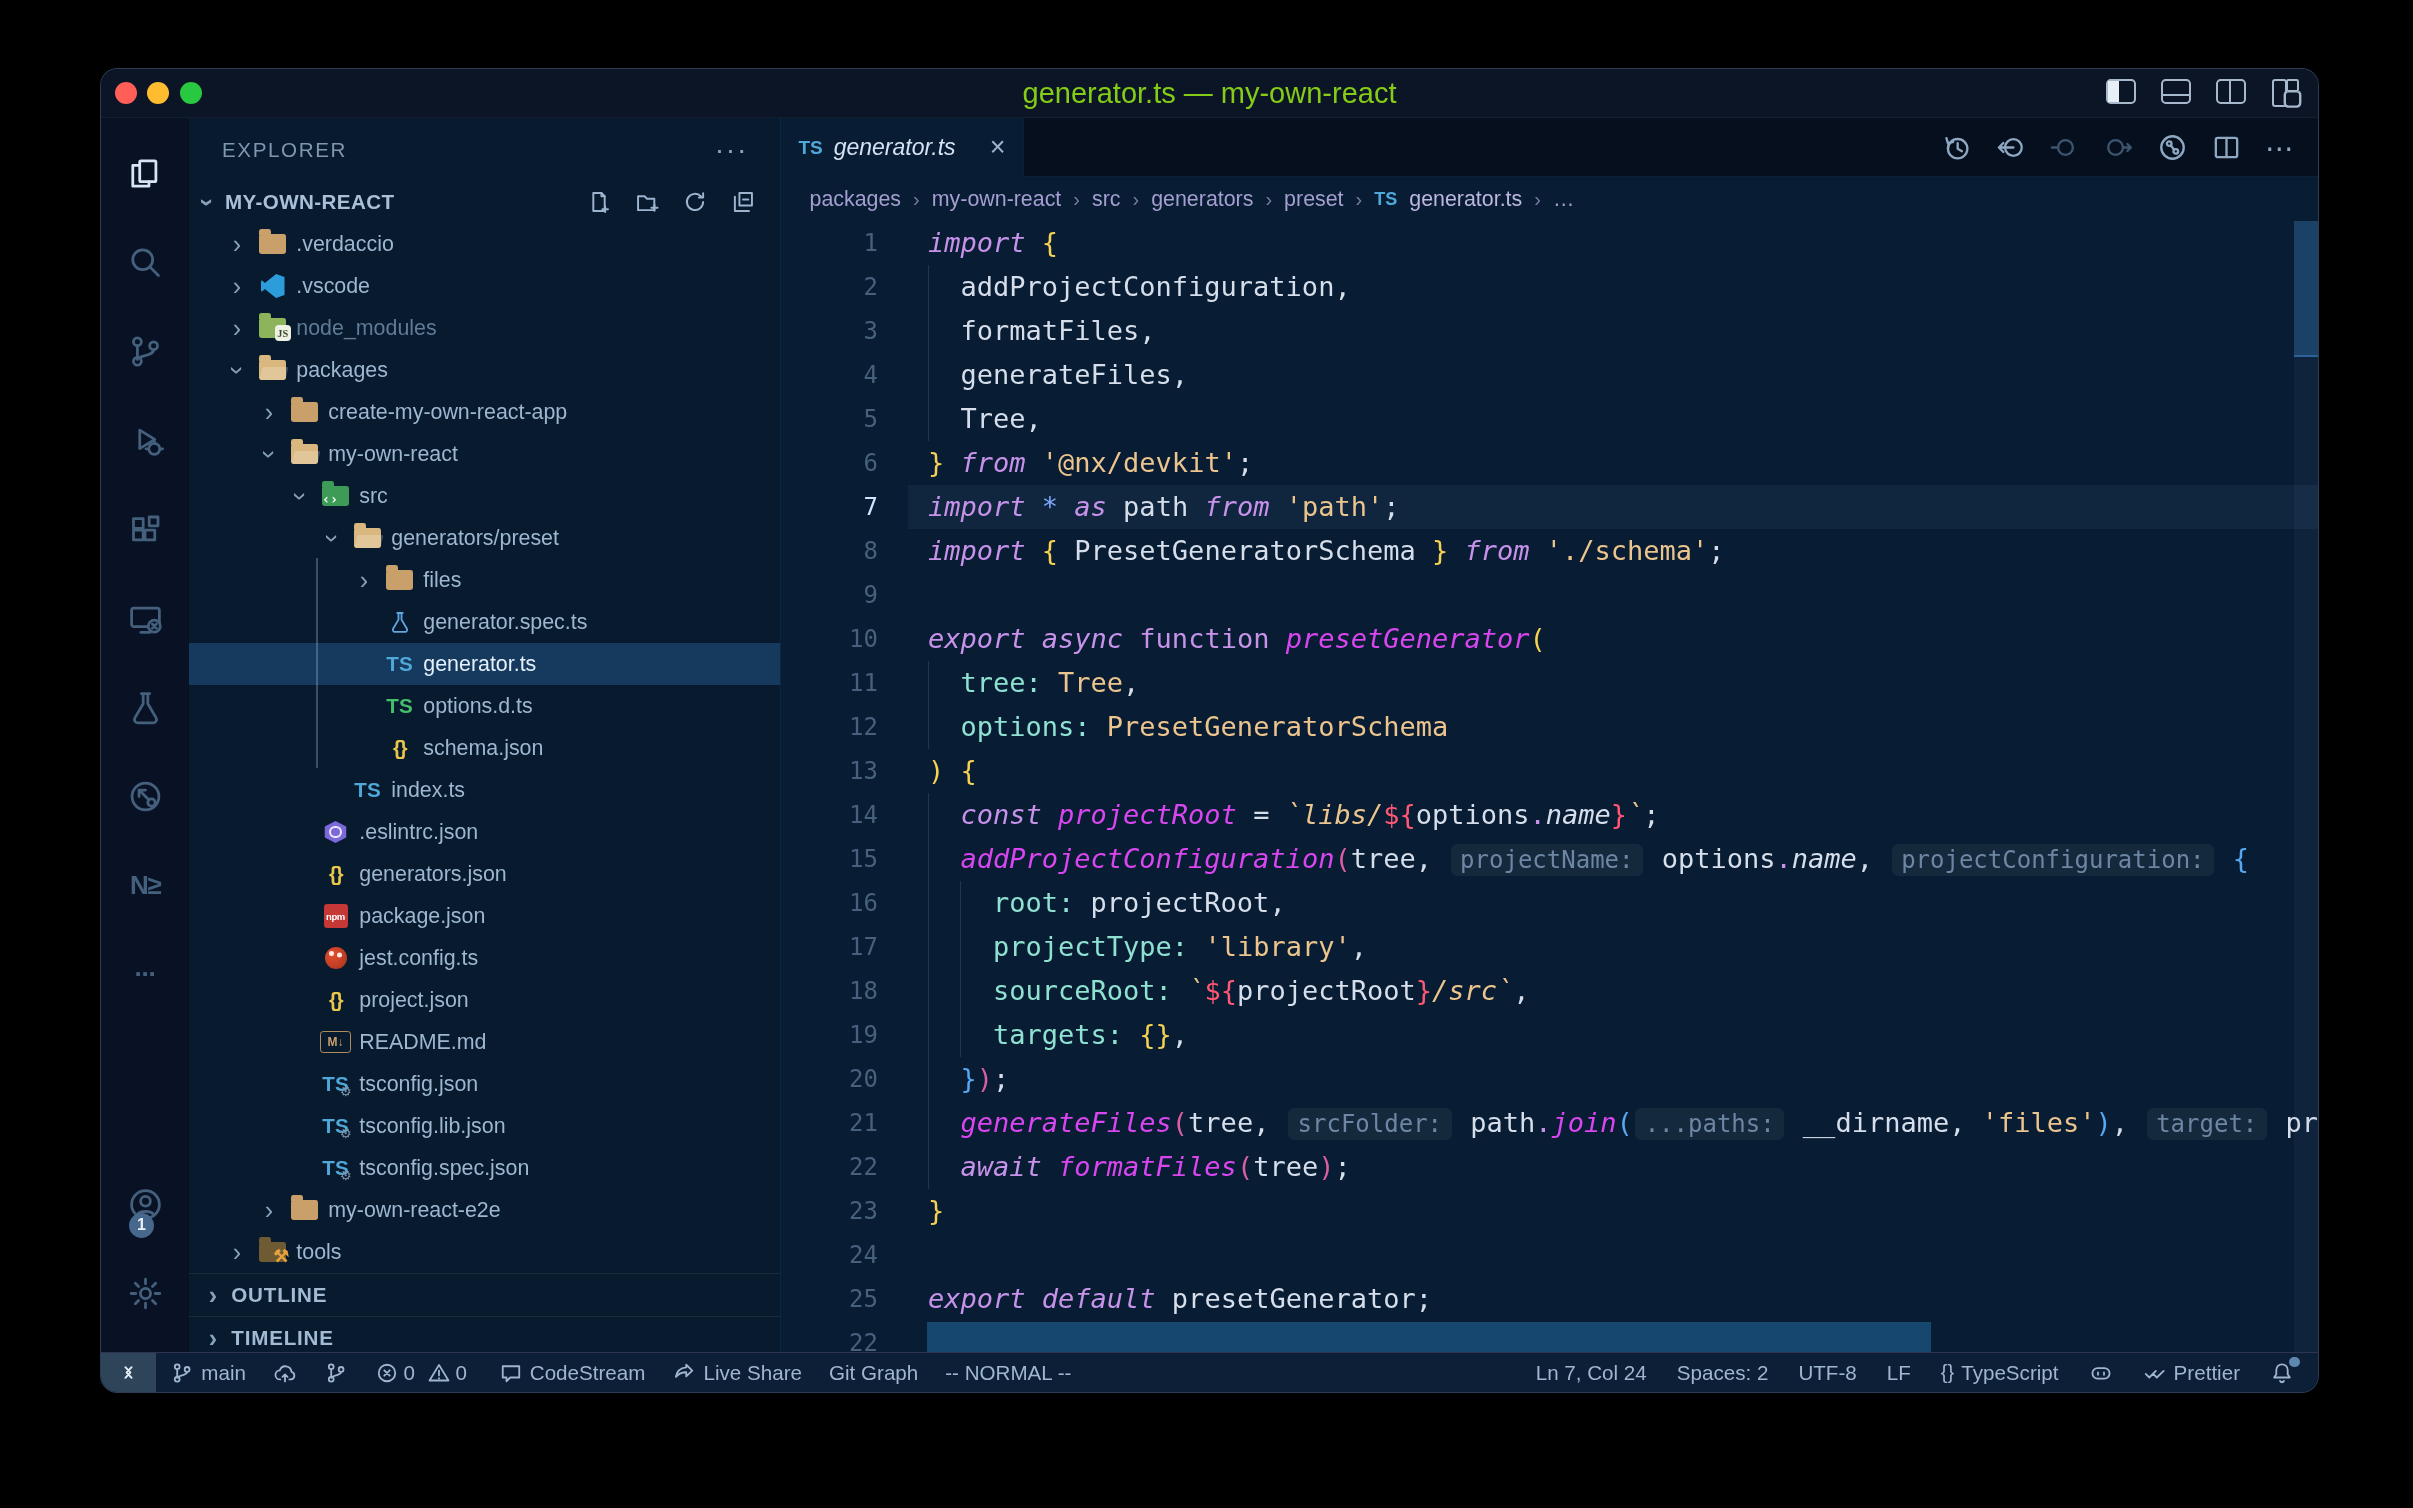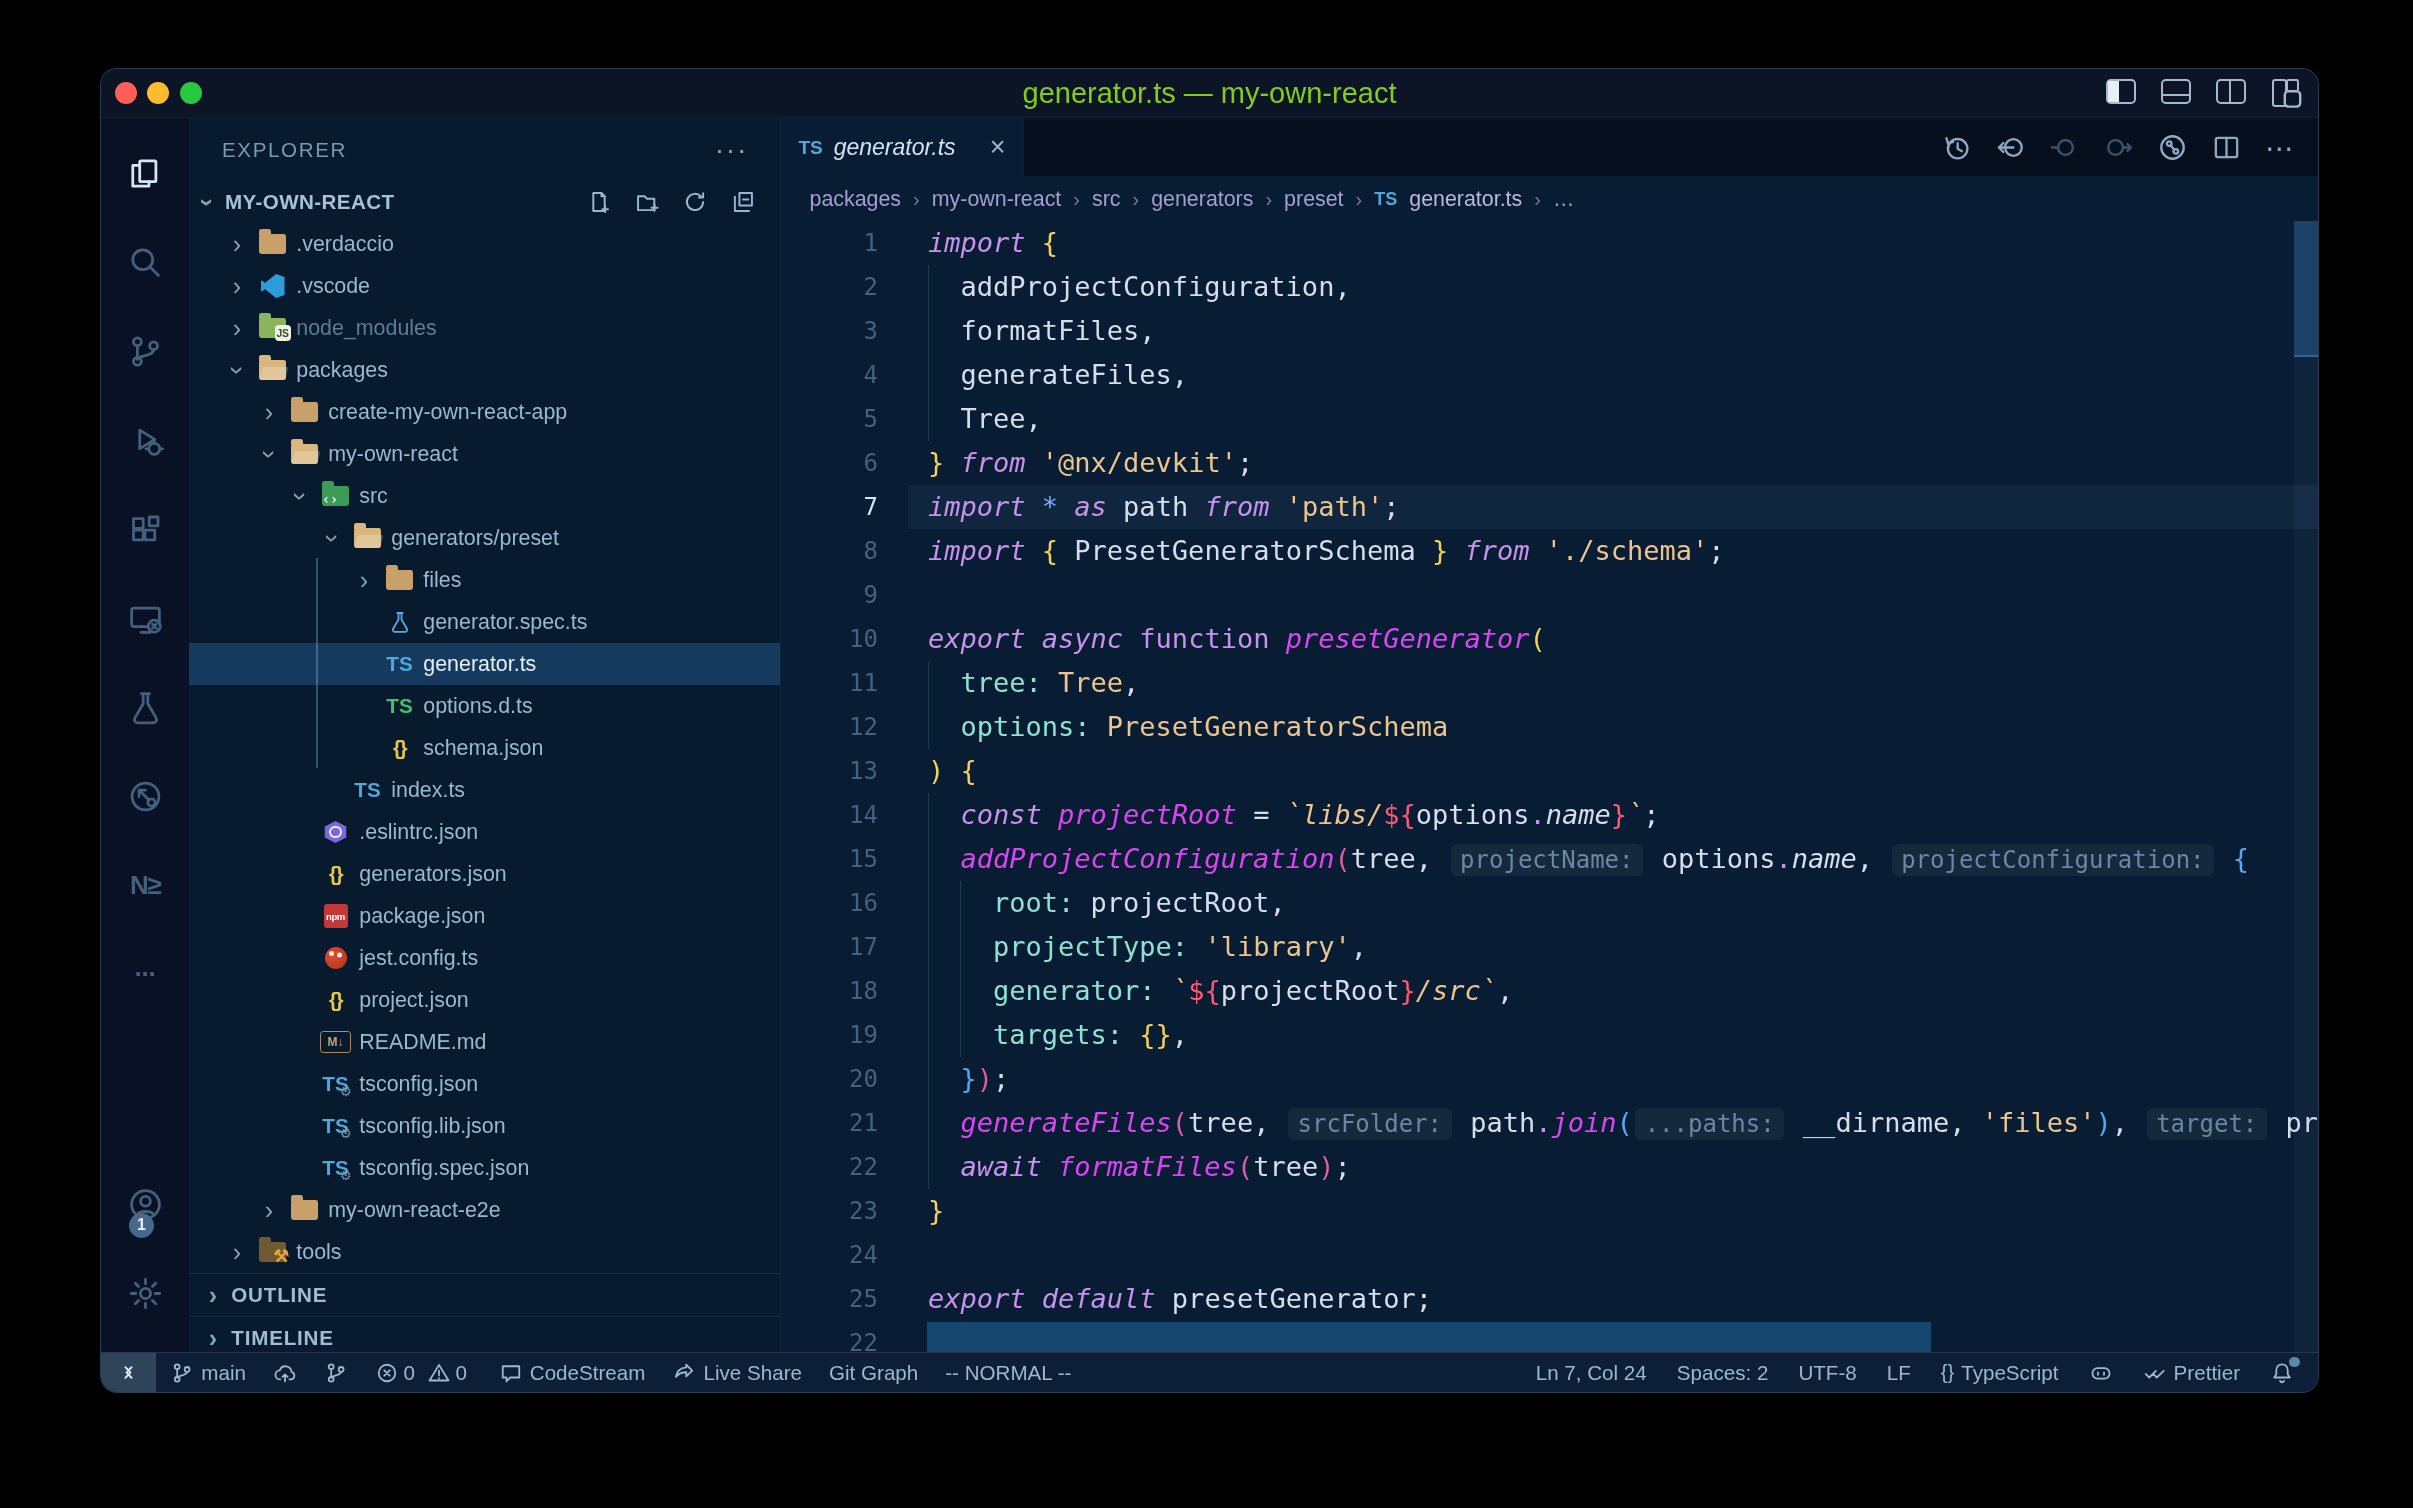--- a/index.html
+++ b/index.html
@@ -54,21 +54,21 @@
   
   .ic{width:35px;height:35px;flex:0 0 35px;display:flex;align-items:center;justify-content:center;position:relative;}
   .icf{width:27px;height:20px;background:#C9A06A;border-radius:2.4px;position:relative;}
   .icf::before{content:"";position:absolute;top:-4.7px;left:0;width:12px;height:5.5px;background:inherit;border-radius:2.4px 2.4px 0 0;}
   .icf.open{background:#D9B77E;}
   .icf.open::after{content:"";position:absolute;left:2.4px;right:-1.6px;bottom:0;height:12.7px;background:rgba(255,255,255,.22);transform:skewX(-14deg);border-radius:1.6px;}
   .icf.js{background:#8CB45B;}
   .icf.srcf{background:#3E9B57;}
   .icf.toolsf{background:#6E5A33;}
   .mini{position:absolute;font-weight:bold;}
-  .mini.jsb{right:-4.7px;bottom:-3.2px;width:16px;height:16px;background:#EDF2E4;color:#3c4a2a;border-radius:4px;font-size:10.3px;display:flex;align-items:center;justify-content:center;}
+  .mini.jsb{right:-4.7px;bottom:-3.2px;width:16px;height:16px;background:#EDF2E4;color:#3c4a2a;border-radius:4px;font-size:10.3px;display:flex;align-items:center;justify-content:center;font-family:Liberation Serif, serif;}
   .mini.code{left:0;right:0;bottom:0.8px;text-align:center;color:#eafff0;font-size:13.4px;}
   .mini.tool{right:-3.2px;bottom:-4.7px;color:#E8A33D;font-size:17.4px;}
   .ictxt{font-weight:bold;font-size:20.6px;font-family:"Liberation Sans",sans-serif;}
   .ts-b{color:#4FA8D8}.ts-g{color:#45C06A}
   .cfg{position:absolute;right:-3.2px;bottom:-3.2px;font-size:13.4px;color:#7C93A9;font-weight:normal;}
   .jsonic{color:#E8C64A;letter-spacing:-1.6px;}
   .vsc{width:24px;height:24px;background:#2D9CDB;clip-path:polygon(65% 0%,100% 12%,100% 88%,65% 100%,18% 62%,6% 74%,0% 66%,0% 34%,6% 26%,18% 38%);}
   .esl{width:25px;height:22px;background:#7B68D9;clip-path:polygon(50% 0,93% 25%,93% 75%,50% 100%,7% 75%,7% 25%);display:flex;align-items:center;justify-content:center;}
   .esl i{width:8.7px;height:8.7px;border:2.4px solid #efeaff;border-radius:50%;display:block;}
   .jest{width:22px;height:22px;border-radius:50%;background:radial-gradient(circle at 35% 35%,#E14E32,#A83318);position:relative;}
@@ -608,21 +608,21 @@
           <div class="line">
             <div class="gut">16</div>
             <div class="lc"><span class="ig" style="left: 20px;"></span><span class="ig" style="left: 52px;"></span><span class="tk-w">    </span><span class="tk-t">root:</span><span class="tk-w"> projectRoot,</span></div>
           </div>
           <div class="line">
             <div class="gut">17</div>
             <div class="lc"><span class="ig" style="left: 20px;"></span><span class="ig" style="left: 52px;"></span><span class="tk-w">    </span><span class="tk-t">projectType:</span><span class="tk-w"> </span><span class="tk-s">'library'</span><span class="tk-w">,</span></div>
           </div>
           <div class="line">
             <div class="gut">18</div>
-            <div class="lc"><span class="ig" style="left: 20px;"></span><span class="ig" style="left: 52px;"></span><span class="tk-w">    </span><span class="tk-t">generator:</span><span class="tk-w"> </span><span class="tk-si">`</span><span class="tk-r">${</span><span class="tk-w">projectRoot</span><span class="tk-r">}</span><span class="tk-si">/src`</span><span class="tk-w">,</span></div>
+            <div class="lc"><span class="ig" style="left: 20px;"></span><span class="ig" style="left: 52px;"></span><span class="tk-w">    </span><span class="tk-t">sourceRoot:</span><span class="tk-w"> </span><span class="tk-si">`</span><span class="tk-r">${</span><span class="tk-w">projectRoot</span><span class="tk-r">}</span><span class="tk-si">/src`</span><span class="tk-w">,</span></div>
           </div>
           <div class="line">
             <div class="gut">19</div>
             <div class="lc"><span class="ig" style="left: 20px;"></span><span class="ig" style="left: 52px;"></span><span class="tk-w">    </span><span class="tk-t">targets:</span><span class="tk-w"> </span><span class="tk-y">{}</span><span class="tk-w">,</span></div>
           </div>
           <div class="line">
             <div class="gut">20</div>
             <div class="lc"><span class="ig" style="left: 20px;"></span><span class="tk-w">  </span><span class="tk-b">}</span><span class="tk-p">)</span><span class="tk-w">;</span></div>
           </div>
           <div class="line">

